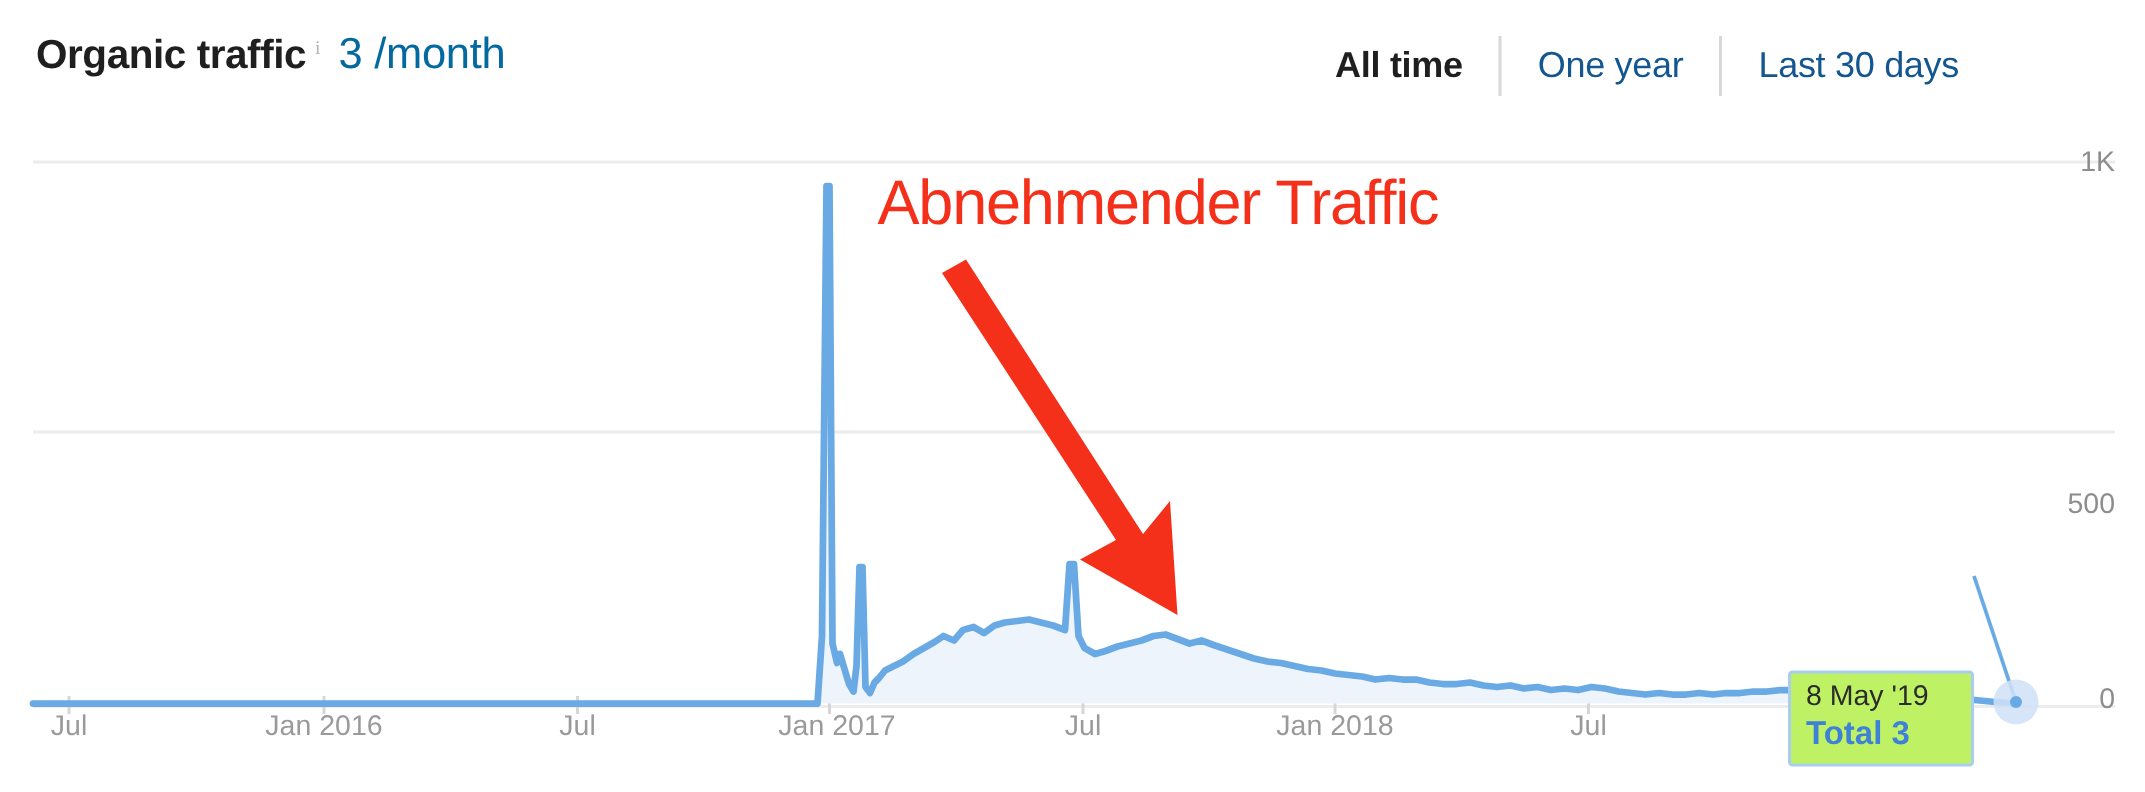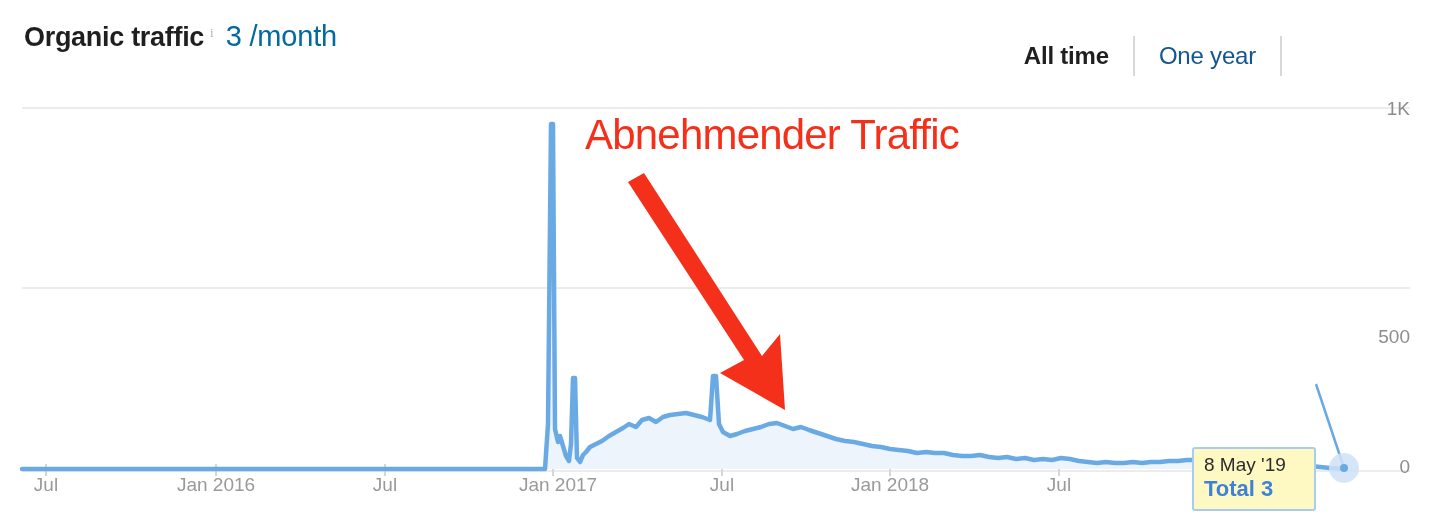--- a/index.html
+++ b/index.html
@@ -54,21 +54,20 @@
     letter-spacing: -0.2px;
   }
 
   #range-tabs {
     position: absolute;
     right: 56px;
     top: 26px;
     display: flex;
     align-items: center;
     height: 36px;
-    margin-top: 12px;
   }
   .range-tab {
     font-size: 24px;
     letter-spacing: -0.2px;
     cursor: pointer;
     white-space: nowrap;
   }
   .range-tab.active {
     color: #1f1f1f;
     font-weight: bold;
@@ -137,21 +136,21 @@
     pointer-events: none;
   }
 
   
   #tooltip {
     position: absolute;
     left: 1192px;
     top: 363px;
     width: 124px;
     box-sizing: border-box;
-    background: #fef9c3;
+    background: #bef264;
     border: 2px solid #a9cdf0;
     border-radius: 3px;
     padding: 5px 10px 7px 10px;
     z-index: 5;
   }
   #tooltip-date {
     font-size: 19px;
     color: #2c2c2c;
     line-height: 1.15;
     white-space: nowrap;
@@ -173,20 +172,21 @@
     <span id="panel-title">Organic traffic</span>
     <span id="info-icon">i</span>
     <span id="metric-value">3 /month</span>
   </div>
 
   <div id="range-tabs">
     <span class="range-tab active">All time</span>
     <span class="tab-sep"></span>
     <span class="range-tab link">One year</span>
     <span class="tab-sep"></span>
+    <span class="range-tab link">Last 30 days</span>
   </div>
 
 </div>
 
 <div id="chart-area">
 
   <svg id="chart-svg" width="1430" height="444">
 
     <line x1="22" y1="24" x2="1410" y2="24" stroke="#ececec" stroke-width="2"></line>
     <line x1="22" y1="204" x2="1410" y2="204" stroke="#ececec" stroke-width="2"></line>

